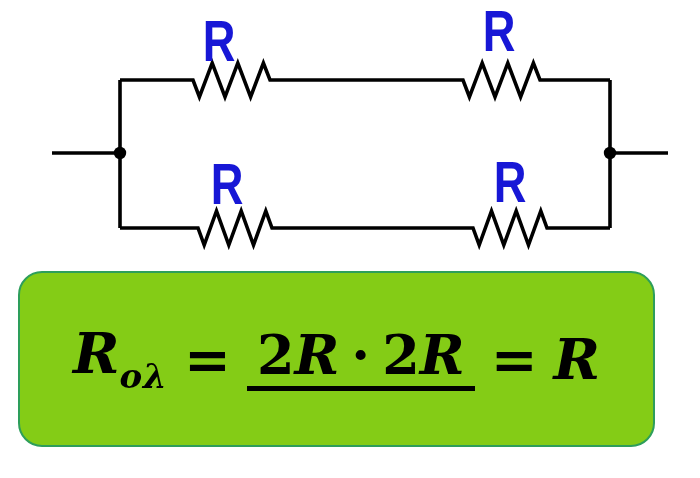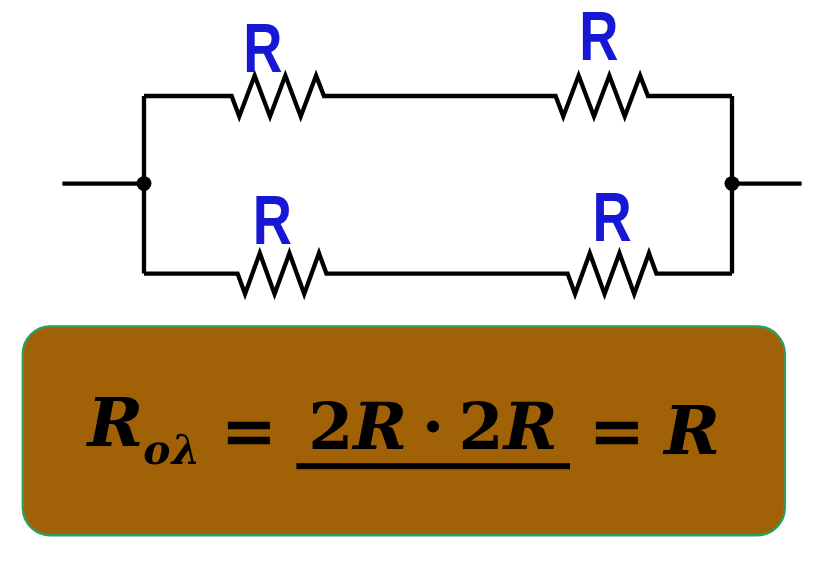--- a/index.html
+++ b/index.html
@@ -40,21 +40,21 @@
   .r-label.bl { left: 227px; top: 184px; }
   .r-label.br { left: 510px; top: 182px; }
   
   .formula-box {
     position: absolute;
     left: 18px; top: 271px;
     width: 637px; height: 176px;
     border: 2.5px solid #2D9E5B;
     border-radius: 24px;
     box-sizing: border-box;
-    background: #a16207;
+    background: #84cc16;
   }
   .formula-row {
     display: flex;
     align-items: center;
     justify-content: center;
     height: 100%;
     color: #000000;
     font-family: "DejaVu Serif", serif;
     font-weight: 700;
     font-style: italic;

